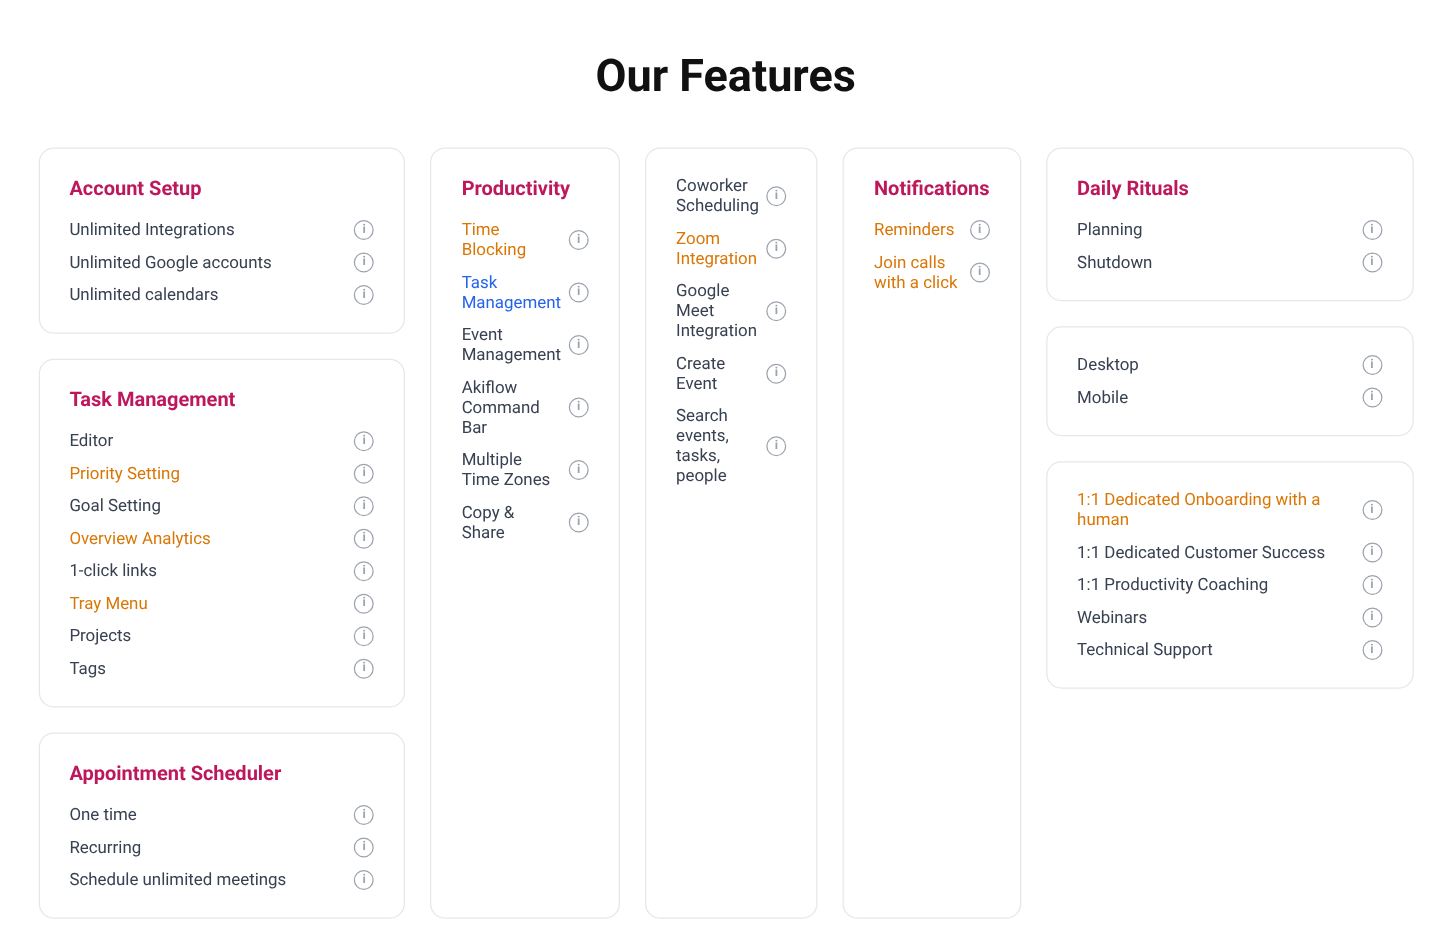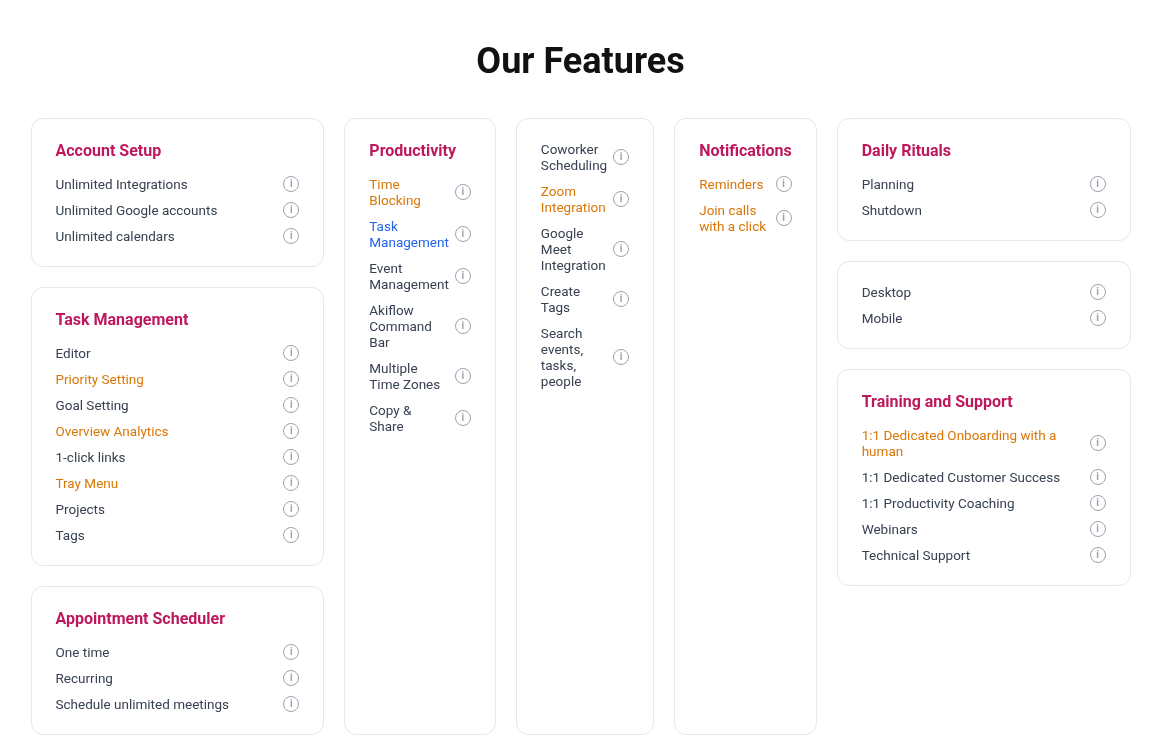--- a/index.html
+++ b/index.html
@@ -180,21 +180,21 @@
         </div>
         <div class="feature-item">
           <span class="feature-label orange">Zoom Integration</span>
           <span class="info-icon">i</span>
         </div>
         <div class="feature-item">
           <span class="feature-label">Google Meet Integration</span>
           <span class="info-icon">i</span>
         </div>
         <div class="feature-item">
-          <span class="feature-label">Create Tags</span>
+          <span class="feature-label">Create Event</span>
           <span class="info-icon">i</span>
         </div>
         <div class="feature-item">
           <span class="feature-label">Search events, tasks, people</span>
           <span class="info-icon">i</span>
         </div>
       </div>
       <div class="card">
         <div class="card-title">Notifications</div>
         <div class="feature-item">
@@ -223,21 +223,20 @@
         <div class="feature-item">
           <span class="feature-label">Desktop</span>
           <span class="info-icon">i</span>
         </div>
         <div class="feature-item">
           <span class="feature-label">Mobile</span>
           <span class="info-icon">i</span>
         </div>
       </div>
       <div class="card">
-        <div class="card-title">Training and Support</div>
         <div class="feature-item">
           <span class="feature-label orange">1:1 Dedicated Onboarding with a human</span>
           <span class="info-icon">i</span>
         </div>
         <div class="feature-item">
           <span class="feature-label">1:1 Dedicated Customer Success</span>
           <span class="info-icon">i</span>
         </div>
         <div class="feature-item">
           <span class="feature-label">1:1 Productivity Coaching</span>

